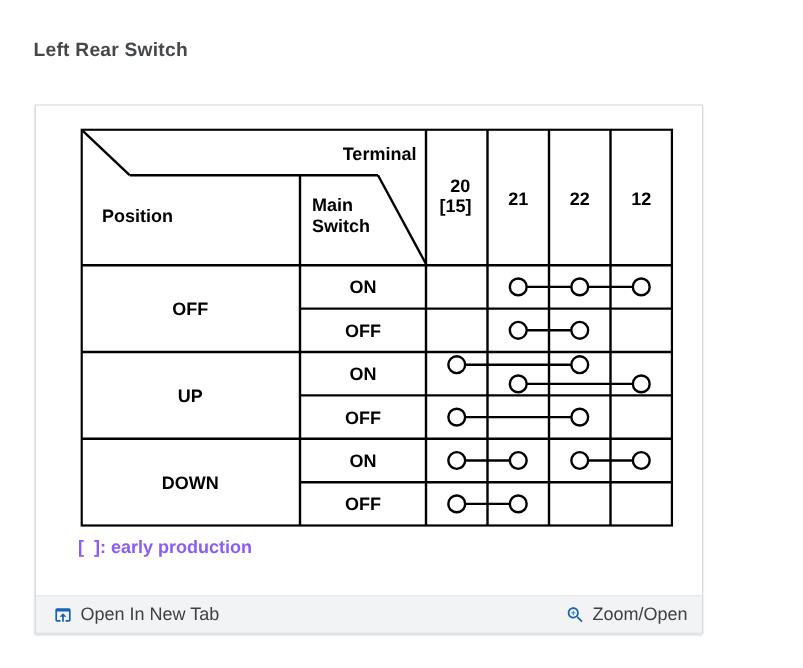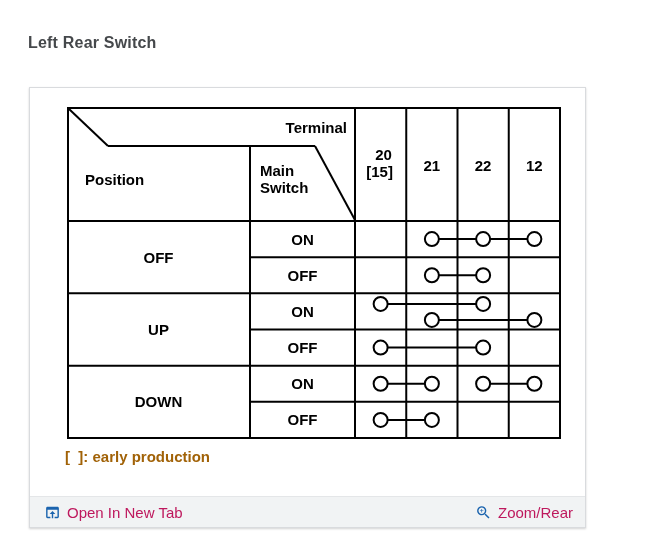--- a/index.html
+++ b/index.html
@@ -13,31 +13,31 @@
   }
   .card{
     position:absolute;left:29px;top:87px;width:557px;height:441px;
     background:#fff;border:1px solid #d9dbde;box-sizing:border-box;
     box-shadow:0 1px 2px rgba(0,0,0,.18);
   }
   .diagram-svg{position:absolute;left:37px;top:19px;}
   .diagram-svg text{font-family:"Liberation Sans",sans-serif;}
   .footnote{
     position:absolute;left:35px;top:360px;
-    font-size:15px;font-weight:bold;color:#a16207;white-space:pre;
+    font-size:15px;font-weight:bold;color:#8b5cf6;white-space:pre;
   }
   .linkbar{
     position:absolute;left:0;bottom:0;width:100%;height:31px;
     background:#f1f3f4;border-top:1px solid #e4e6e8;
     display:flex;align-items:center;justify-content:space-between;
     padding:0 12px 0 14px;box-sizing:border-box;
   }
   .link{
     display:flex;align-items:center;gap:6px;
-    color:#be185d;font-size:15px;text-decoration:none;cursor:pointer;
+    color:#404040;font-size:15px;text-decoration:none;cursor:pointer;
   }
   .link svg{display:block;flex:0 0 auto;}
 </style>
 </head>
 <body>
 
 <div class="page-title">Left Rear Switch</div>
 
 <div class="card">
 
@@ -112,16 +112,16 @@
         </svg>
       </span>
       <span>Open In New Tab</span>
     </a>
     <a class="link">
       <span>
         <svg width="17" height="17" viewBox="0 0 24 24" fill="#1a63ae">
           <path d="M15.5 14h-.79l-.28-.27C15.41 12.59 16 11.11 16 9.5 16 5.91 13.09 3 9.5 3S3 5.91 3 9.5 5.91 16 9.5 16c1.61 0 3.09-.59 4.23-1.57l.27.28v.79l5 4.99L20.49 19l-4.99-5zm-6 0C7.01 14 5 11.99 5 9.5S7.01 5 9.5 5 14 7.01 14 9.5 11.99 14 9.5 14zm2.5-4h-2v2H9v-2H7V9h2V7h1v2h2v1z"></path>
         </svg>
       </span>
-      <span>Zoom/Rear</span>
+      <span>Zoom/Open</span>
     </a>
   </div>
 </div>
 
 </body></html>

